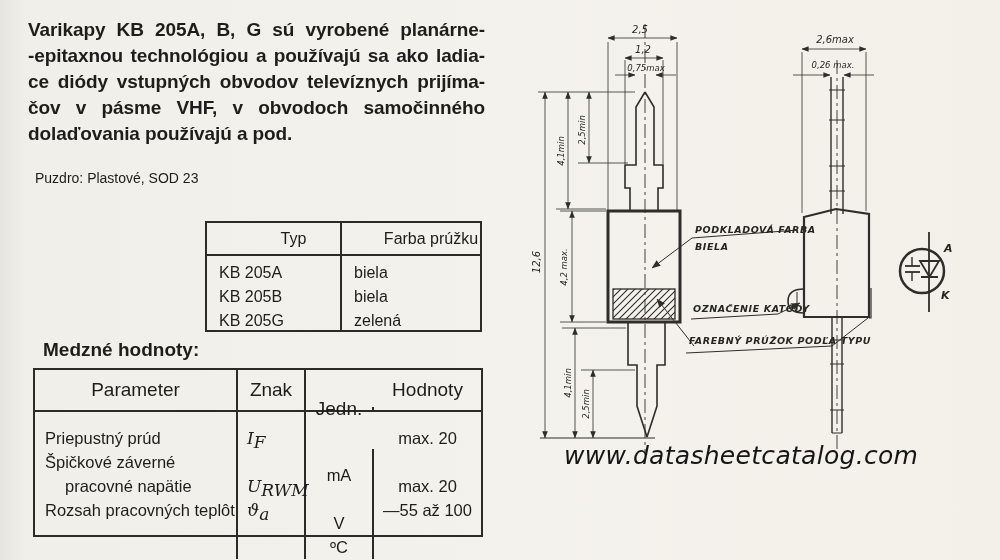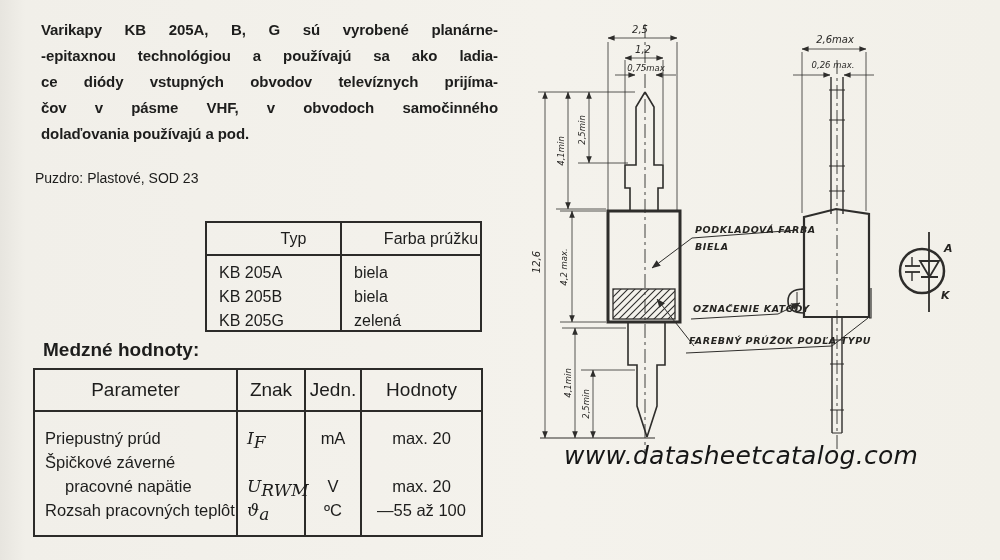--- a/index.html
+++ b/index.html
@@ -2,22 +2,22 @@
 <html><head>
 <meta charset="utf-8">
 <style>
   html,body{margin:0;padding:0;}
   .page{
     position:relative;width:1000px;height:560px;overflow:hidden;
     background:linear-gradient(90deg,#e7e5df 0,#f1efe9 25px,#f4f2ec 55%,#f2f0e9 100%);
     font-family:"Liberation Sans",sans-serif;color:#1d1d1c;
   }
   
-  .intro{position:absolute;left:41px;top:17px;width:457px;font-weight:bold;
-         font-size:15px;line-height:26px;letter-spacing:-0.1px;}
+  .intro{position:absolute;left:28px;top:17px;width:457px;font-weight:bold;
+         font-size:19px;line-height:26px;letter-spacing:-0.1px;}
   .intro .jline{text-align:justify;text-align-last:justify;}
   .intro .lline{text-align:left;}
   .package-line{position:absolute;left:35px;top:170px;font-size:14px;}
   
   .type-table{position:absolute;left:205px;top:221px;width:277px;height:111px;
               border:2px solid #2c2b29;box-sizing:border-box;font-size:16px;}
   .tt-head{display:flex;height:33px;border-bottom:2px solid #2c2b29;box-sizing:border-box;}
   .tt-head div{display:flex;align-items:center;justify-content:center;padding-left:40px;}
   .tt-body{display:flex;height:74px;}
   .tc1{width:135px;border-right:2px solid #2c2b29;box-sizing:border-box;}
@@ -27,21 +27,21 @@
   
   .limits-heading{position:absolute;left:43px;top:339px;font-weight:bold;font-size:19px;text-align:center;}
   .limits-table{position:absolute;left:33px;top:368px;width:450px;height:169px;
                 border:2px solid #2c2b29;box-sizing:border-box;display:flex;flex-direction:column;
                 font-size:16.5px;}
   .lt-head{display:flex;height:42px;border-bottom:2px solid #2c2b29;box-sizing:border-box;
            font-size:19px;}
   .lt-head div{display:flex;align-items:center;justify-content:center;}
   .lc1{width:203px;border-right:2px solid #2c2b29;box-sizing:border-box;}
   .lc2{width:68px;border-right:2px solid #2c2b29;box-sizing:border-box;}
-  .lc3{width:56px;border-right:2px solid #2c2b29;box-sizing:border-box;}
+  .lc3{width:68px;border-right:2px solid #2c2b29;box-sizing:border-box;margin-top:37px;}
   .lc4{flex:1;}
   .lt-body{display:flex;flex:1;}
   .lt-body .col{padding-top:14px;}
   .lt-body .cell{height:24px;line-height:24px;}
   .col-param .cell{padding-left:10px;}
   .col-param .indent{padding-left:30px;}
   .col-znak .cell{padding-left:9px;}
   .sym{font-style:italic;font-family:"DejaVu Serif",serif;font-size:17px;}
   .col-jedn .cell,.col-hodn .cell{text-align:center;}
   

